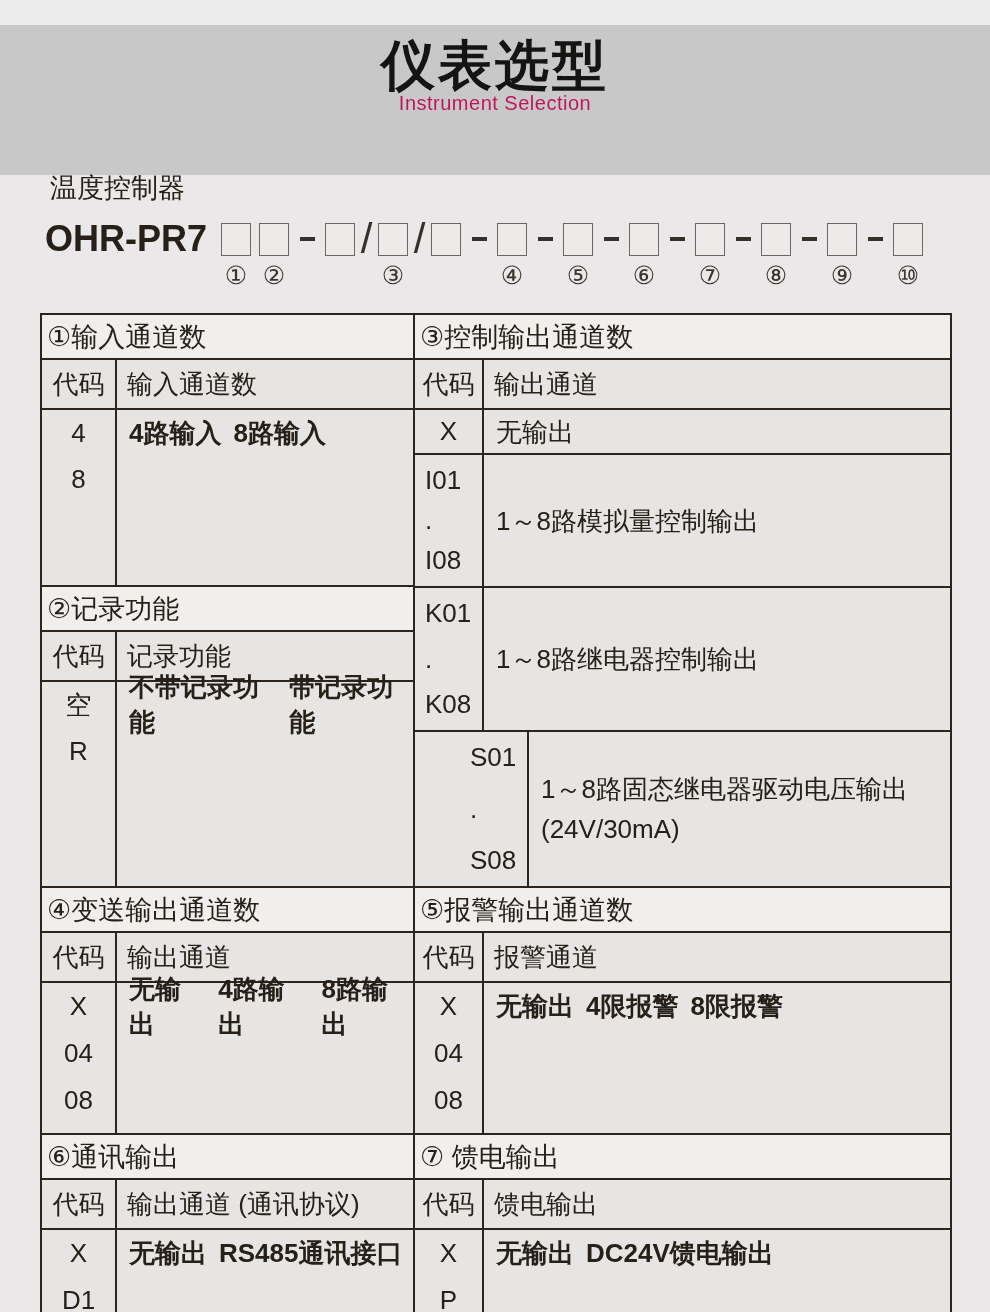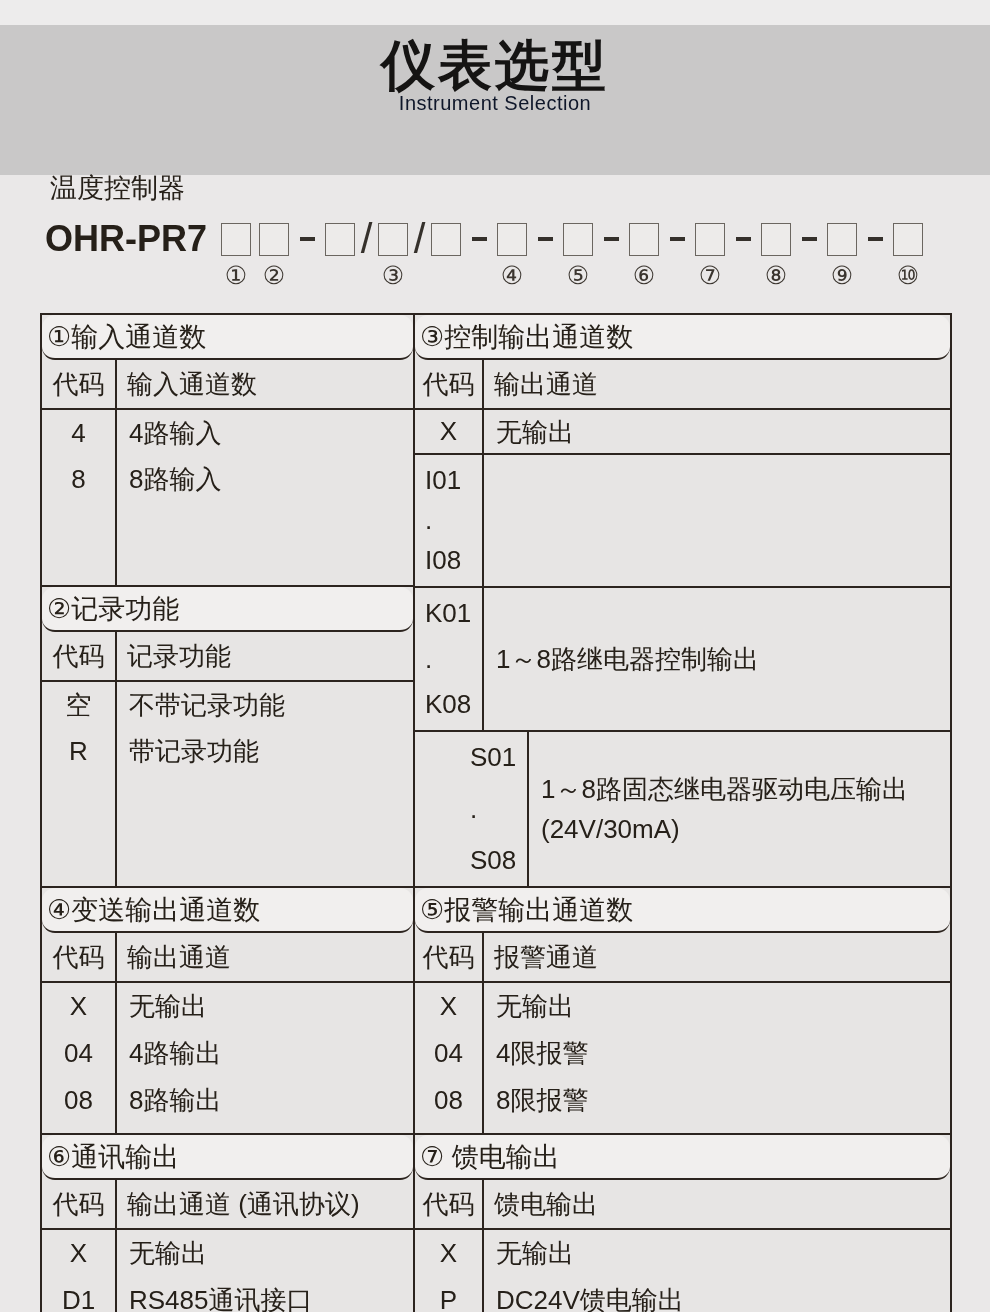--- a/index.html
+++ b/index.html
@@ -7,21 +7,21 @@
     width:990px;height:1312px;
     background:#eae8e8;
     font-family:"Liberation Sans","DejaVu Sans",sans-serif;
     color:#262019;
     overflow:hidden;
   }
   .page{position:relative;width:990px;height:1312px;overflow:hidden;background:#eae8e8;}
   .topstrip{position:absolute;left:0;top:0;width:100%;height:25px;background:#edecec;}
   .band{position:absolute;left:0;top:25px;width:100%;height:150px;background:#c9c8c8;text-align:center;}
   .title{margin-top:13px;font-size:54px;line-height:54px;font-weight:700;letter-spacing:3px;color:#151413;}
-  .subtitle{font-size:20px;line-height:22px;color:#0f172a;letter-spacing:0.5px;}
+  .subtitle{font-size:20px;line-height:22px;color:#be185d;letter-spacing:0.5px;}
   .category{position:absolute;left:50px;top:170px;font-size:27px;font-weight:400;color:#262019;}
 
   
   #model-line{position:absolute;left:45px;top:220px;display:flex;align-items:flex-start;}
   .slot{display:flex;flex-direction:column;align-items:center;}
   .slot-top{height:38px;display:flex;align-items:center;justify-content:center;}
   .slot-lbl{height:30px;margin-top:4px;font-size:25px;line-height:28px;color:#3a342e;
             font-family:"Liberation Serif","DejaVu Serif",serif;}
   .prefix-slot .slot-top{justify-content:flex-start;}
   .prefix{font-size:36px;font-weight:700;letter-spacing:0;padding-right:10px;white-space:nowrap;}
@@ -29,27 +29,27 @@
   .mbox{width:30px;height:33px;border:1.5px solid #6b6660;background:#edebea;box-sizing:border-box;}
   .slot.sep{width:28px;}
   .mdash{width:15px;height:4px;background:#35302b;}
   .slot.sl{width:15px;}
   .mslash{font-size:42px;font-weight:400;color:#35302b;line-height:36px;}
 
   
   .tbl{position:absolute;background:#e7e5e4;border:2px solid #2c241f;box-sizing:border-box;
        display:flex;flex-direction:column;font-size:26px;}
   .sec{height:45px;flex:0 0 45px;background:#f1efee;border-bottom:2px solid #2c241f;
-       display:flex;align-items:center;padding-left:5px;font-size:27px;box-sizing:border-box;border-radius:13px;}
+       display:flex;align-items:center;padding-left:5px;font-size:27px;box-sizing:border-box;}
   .colhdr{height:50px;flex:0 0 50px;border-bottom:2px solid #2c241f;display:flex;box-sizing:border-box;}
   .code-h{border-right:2px solid #2c241f;display:flex;align-items:center;justify-content:center;box-sizing:border-box;}
   .desc-h{flex:1;display:flex;align-items:center;padding-left:10px;}
   .tbody{flex:1;display:flex;min-height:0;}
   .codes{border-right:2px solid #2c241f;display:flex;flex-direction:column;box-sizing:border-box;}
-  .descs{flex:1;display:flex;flex-direction:column;}
+  .descs{flex:1;display:flex;flex-direction:row;font-weight:bold;}
   .cline{display:flex;align-items:center;justify-content:center;}
   .dline{display:flex;align-items:center;padding-left:12px;}
   
   .gbody{flex:1;display:flex;flex-direction:column;min-height:0;}
   .grow{display:flex;box-sizing:border-box;}
   .grow.hasline{border-bottom:2px solid #2c241f;}
   .gcode{border-right:2px solid #2c241f;box-sizing:border-box;display:flex;flex-direction:column;}
   .gcode.single{align-items:center;justify-content:center;}
   .gcode.multi{align-items:flex-start;justify-content:space-between;padding:10px 0 10px 10px;}
   .gdesc{flex:1;display:flex;flex-direction:column;justify-content:center;padding-left:12px;}
@@ -260,20 +260,23 @@
             <div class="gdesc">
               <div class="dl">无输出</div>
             </div>
           </div>
           <div class="grow hasline" style="height: 133px;">
             <div class="gcode multi" style="width: 69px;">
               <div>I01</div>
               <div>.</div>
               <div>I08</div>
             </div>
+            <div class="gdesc">
+              <div class="dl">1～8路模拟量控制输出</div>
+            </div>
           </div>
           <div class="grow hasline" style="height: 144px;">
             <div class="gcode multi" style="width: 69px;">
               <div>K01</div>
               <div>.</div>
               <div>K08</div>
             </div>
             <div class="gdesc">
               <div class="dl">1～8路继电器控制输出</div>
             </div>

